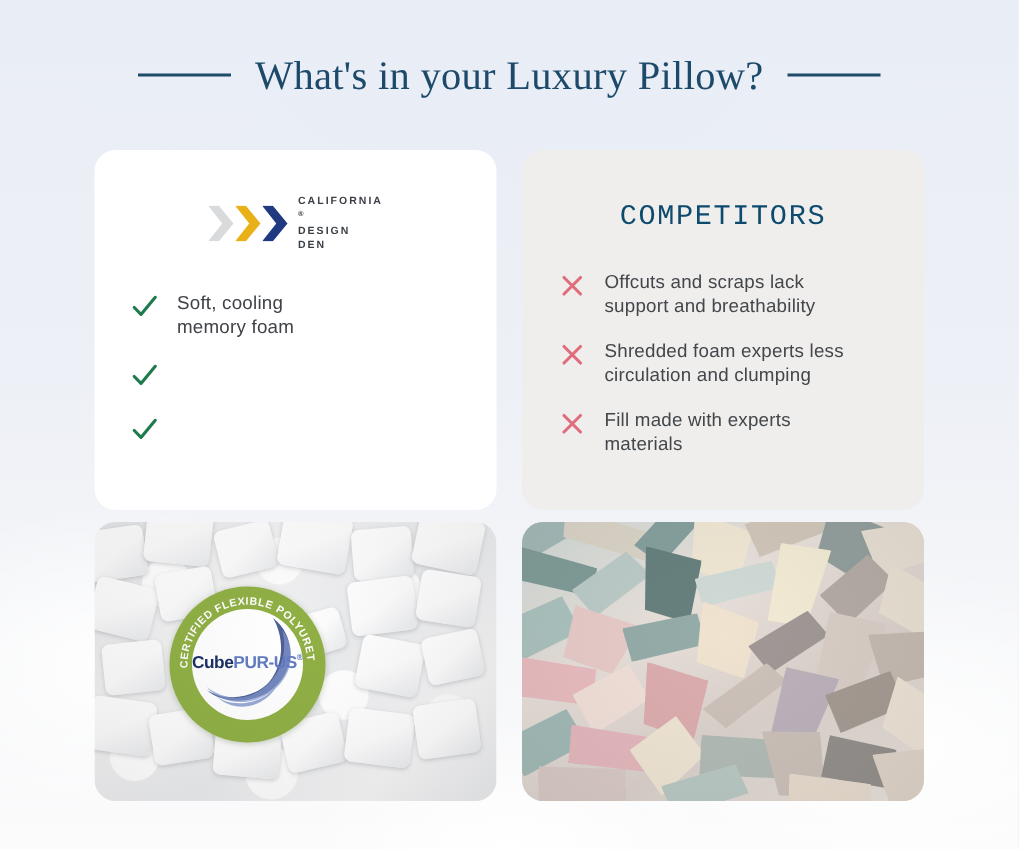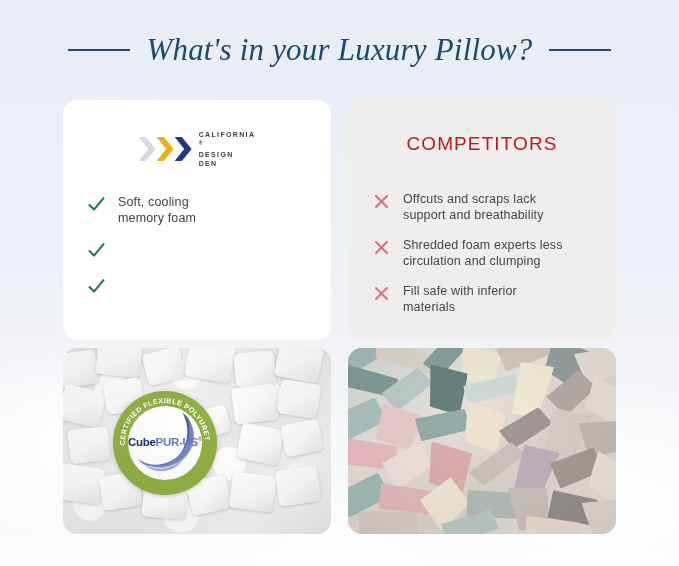--- a/index.html
+++ b/index.html
@@ -43,25 +43,24 @@
   .rule {
     height: 2px;
     background: #1f4b6b;
     flex: 0 0 auto;
   }
   #rule-left  { width: 62px; }
   #rule-right { width: 62px; }
 
   #page-title {
     font-family: "Liberation Serif", serif;
-    font-size: 31px;
+    font-size: 27px;
     color: #1d4a6b;
     white-space: nowrap;
     letter-spacing: 0.2px;
-    font-style: italic;
   }
 
   
   .column {
     position: absolute;
     top: 100px;
     width: 268px;
     height: 434px;
   }
   #column-left  { left: 63px; }
@@ -120,34 +119,34 @@
   #logo-wordmark span { display: block; white-space: nowrap; }
   #logo-wordmark .reg { display: inline; font-size: 5px; vertical-align: super; letter-spacing: 0; }
 
   
   #competitor-heading {
     position: absolute;
     top: 33px;
     left: 0;
     width: 268px;
     text-align: center;
-    font-family: Liberation Sans, sans-serif;
+    font-family: Liberation Mono, monospace;
     font-size: 19px;
-    color: #b91c1c;
+    color: #0c4a6e;
     letter-spacing: 1.1px;
   }
 
   
   .bullet-list {
     position: absolute;
     left: 25px;
     width: 235px;
   }
   #list-own         { top: 95px; }
-  #list-competitor  { top: 92px; }
+  #list-competitor  { top: 81px; }
 
   .bullet-row {
     display: flex;
     align-items: flex-start;
     gap: 13px;
     margin-bottom: 15px;
   }
   .bullet-row:last-child { margin-bottom: 0; }
 
   .bullet-mark {
@@ -399,21 +398,21 @@
           <div class="bullet-text">Shredded foam experts less
 circulation and clumping</div>
         </div>
 
         <div class="bullet-row">
           <div class="bullet-mark">
             <svg viewBox="0 0 17 17" width="17" height="17" aria-hidden="true">
               <path d="M3 3 L14 14 M14 3 L3 14" fill="none" stroke="#e06c7c" stroke-width="2.1" stroke-linecap="round"></path>
             </svg>
           </div>
-          <div class="bullet-text">Fill safe with inferior
+          <div class="bullet-text">Fill made with experts
 materials</div>
         </div>
 
       </div>
     </div>
 
     <div class="photo-panel">
       <div id="photo-competitor-scraps">
         <div class="scrap" style="left:-10px; top:-6px;  width:54px; height:26px; background:#9fb6b4; transform:rotate(-22deg); clip-path:polygon(0 20%,88% 0,100% 72%,10% 100%);"></div>
         <div class="scrap" style="left:26px;  top:-2px;  width:62px; height:22px; background:#d8d2c4; transform:rotate(12deg); clip-path:polygon(0 0,100% 14%,94% 100%,4% 82%);"></div>

